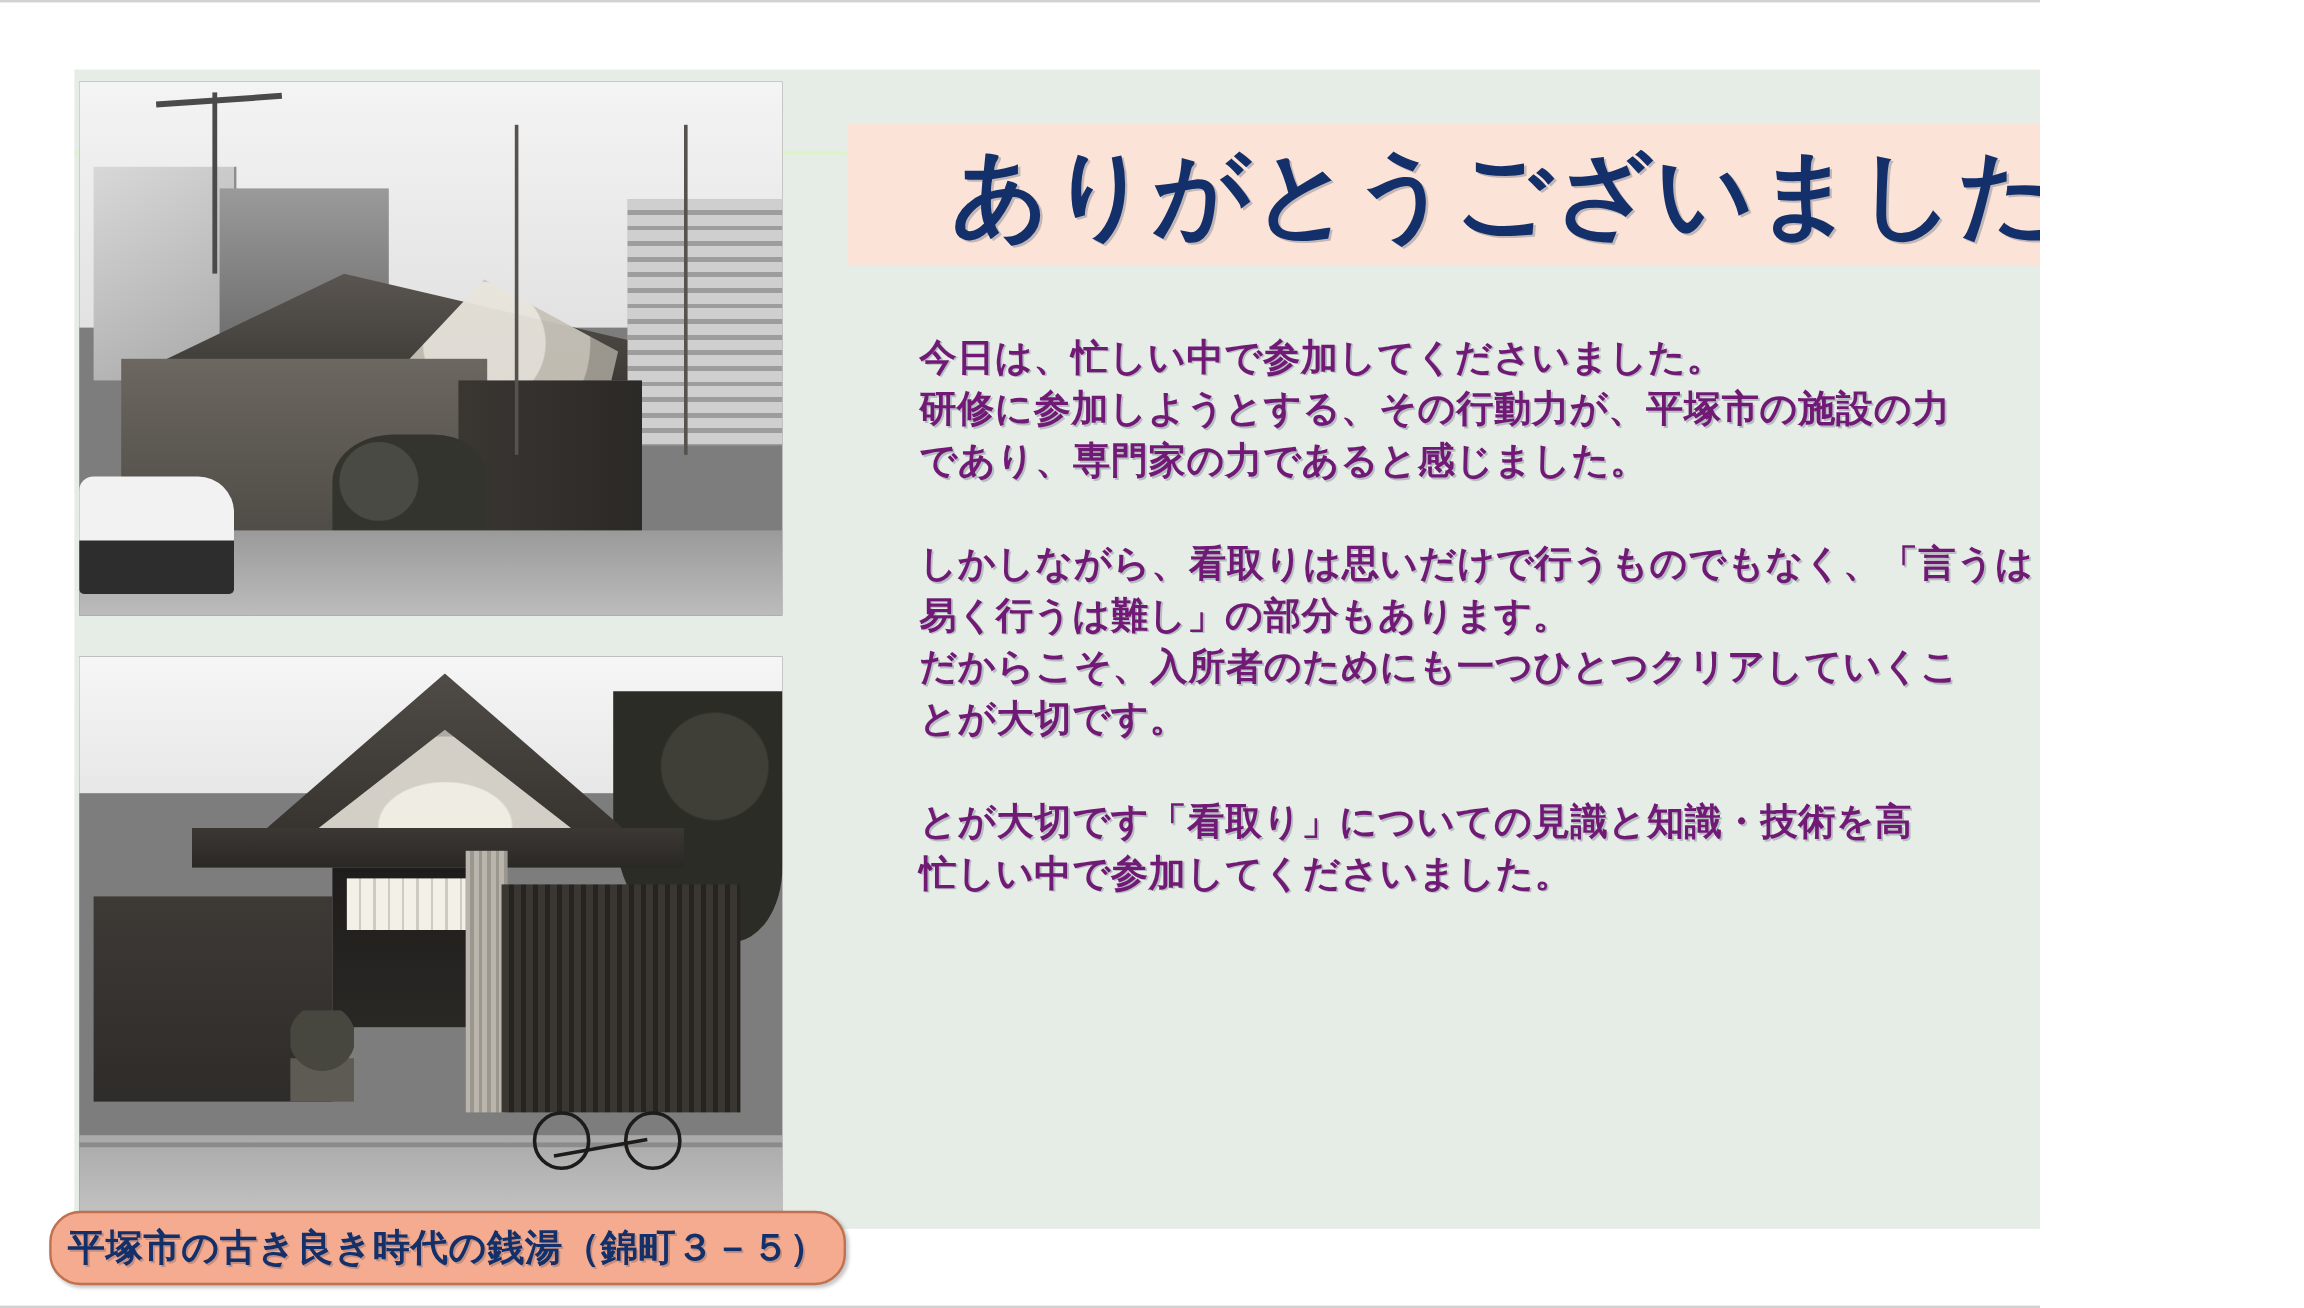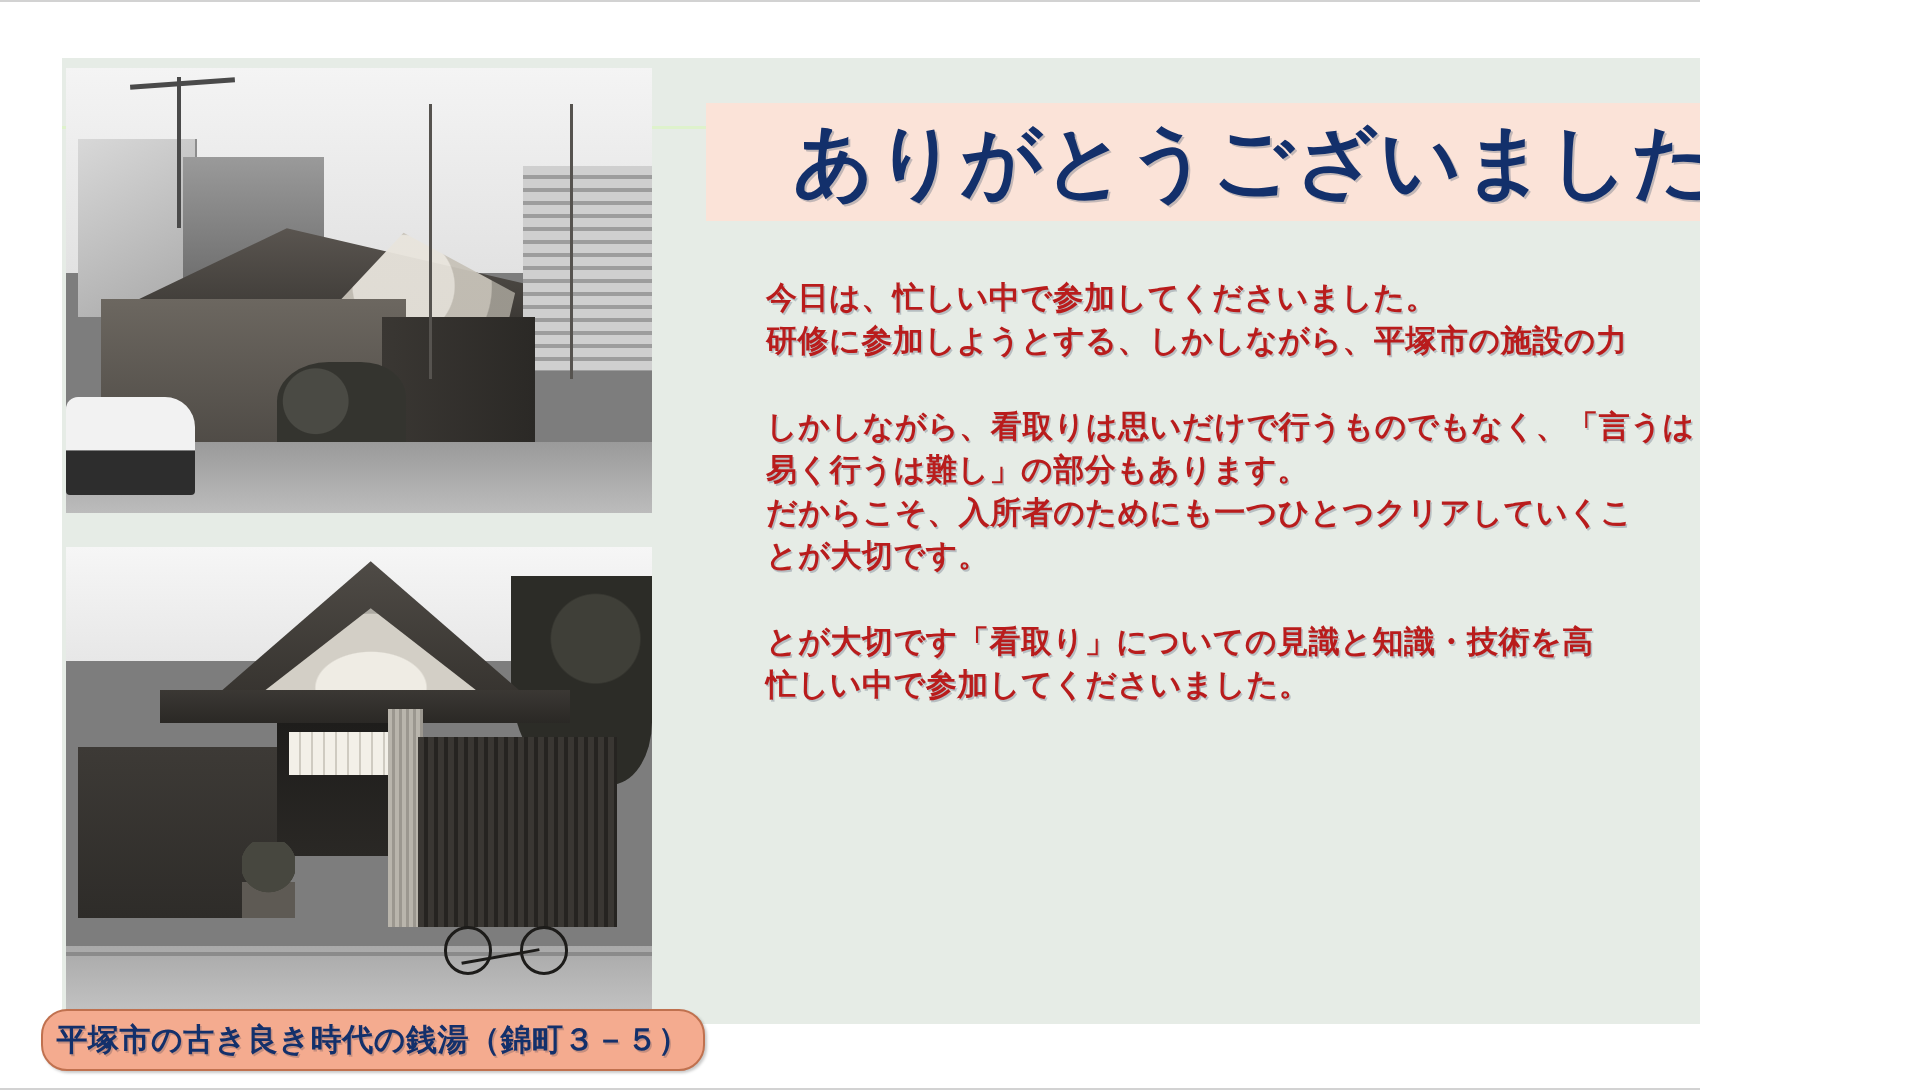--- a/index.html
+++ b/index.html
@@ -235,21 +235,21 @@
     white-space: nowrap;
     text-shadow: 2px 2px 0 rgba(90,100,120,.35);
   }
 
   
   #body-copy {
     position: absolute;
     left: 766px;
     top: 276px;
     width: 1010px;
-    color: #b91c1c;
+    color: #701a75;
     font-size: 31px;
     font-weight: 700;
     line-height: 43px;
     letter-spacing: .5px;
     text-shadow: 1.5px 1.5px 0 rgba(95,105,125,.35);
   }
   #body-copy .para { margin: 0 0 43px 0; }
   #body-copy .para:last-child { margin-bottom: 0; }
   #body-copy .line { white-space: nowrap; }
 
@@ -332,21 +332,22 @@
   </div>
 
   <div id="title-banner">
     <div id="title-text">ありがとうございました</div>
   </div>
 
   <div id="body-copy">
 
     <div class="para">
       <div class="line">今日は、忙しい中で参加してくださいました。</div>
-      <div class="line">研修に参加しようとする、しかしながら、平塚市の施設の力</div>
+      <div class="line">研修に参加しようとする、その行動力が、平塚市の施設の力</div>
+      <div class="line">であり、専門家の力であると感じました。</div>
     </div>
 
     <div class="para">
       <div class="line">しかしながら、看取りは思いだけで行うものでもなく、「言うは</div>
       <div class="line">易く行うは難し」の部分もあります。</div>
       <div class="line">だからこそ、入所者のためにも一つひとつクリアしていくこ</div>
       <div class="line">とが大切です。</div>
     </div>
 
     <div class="para">

